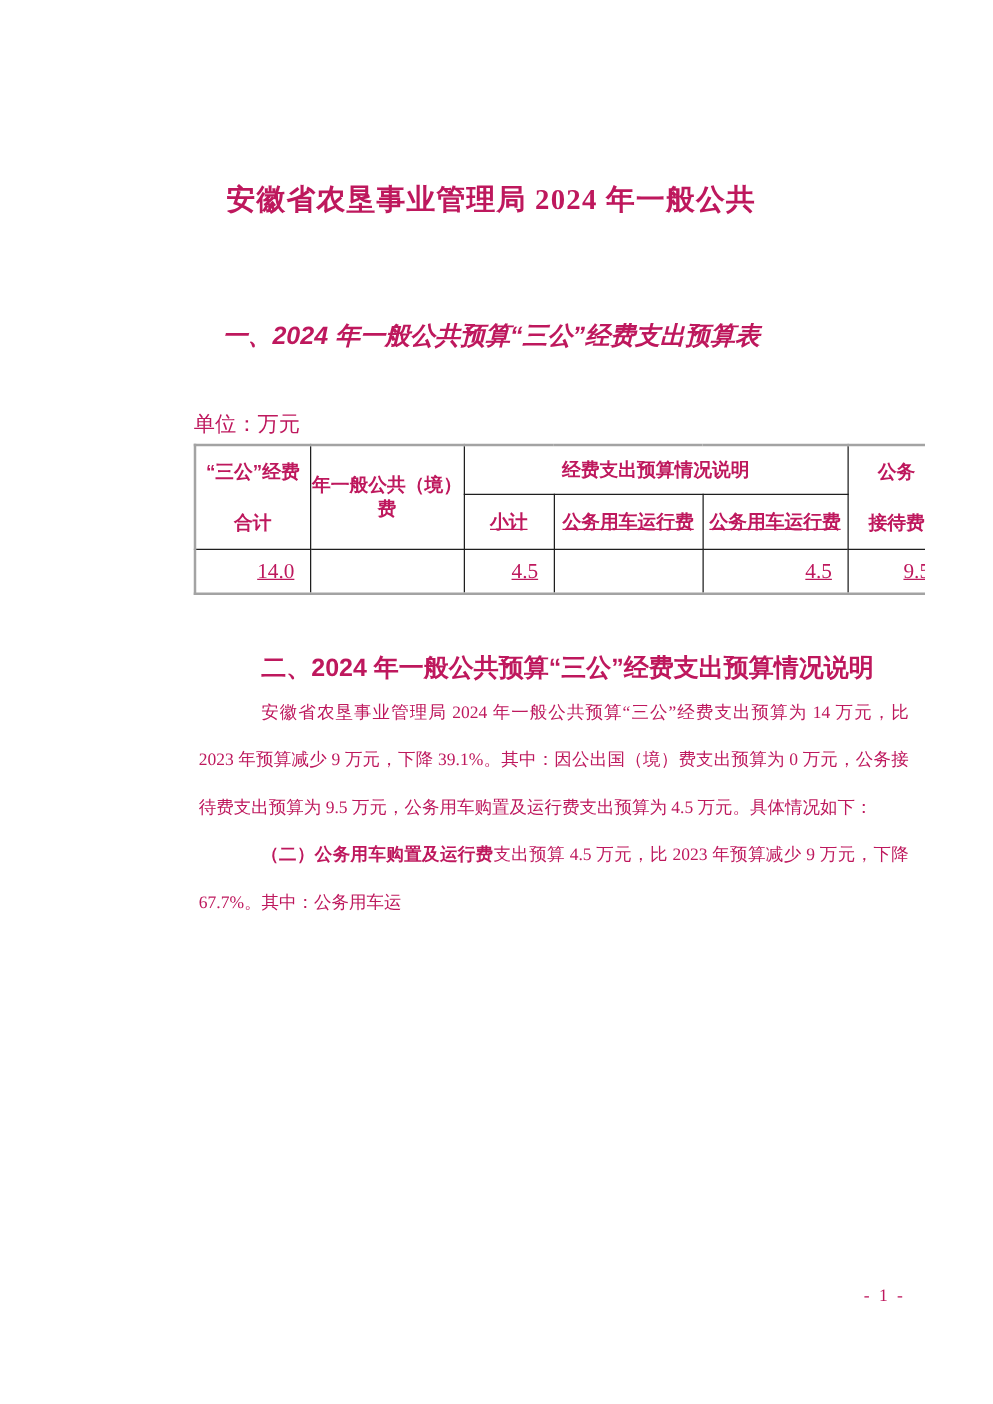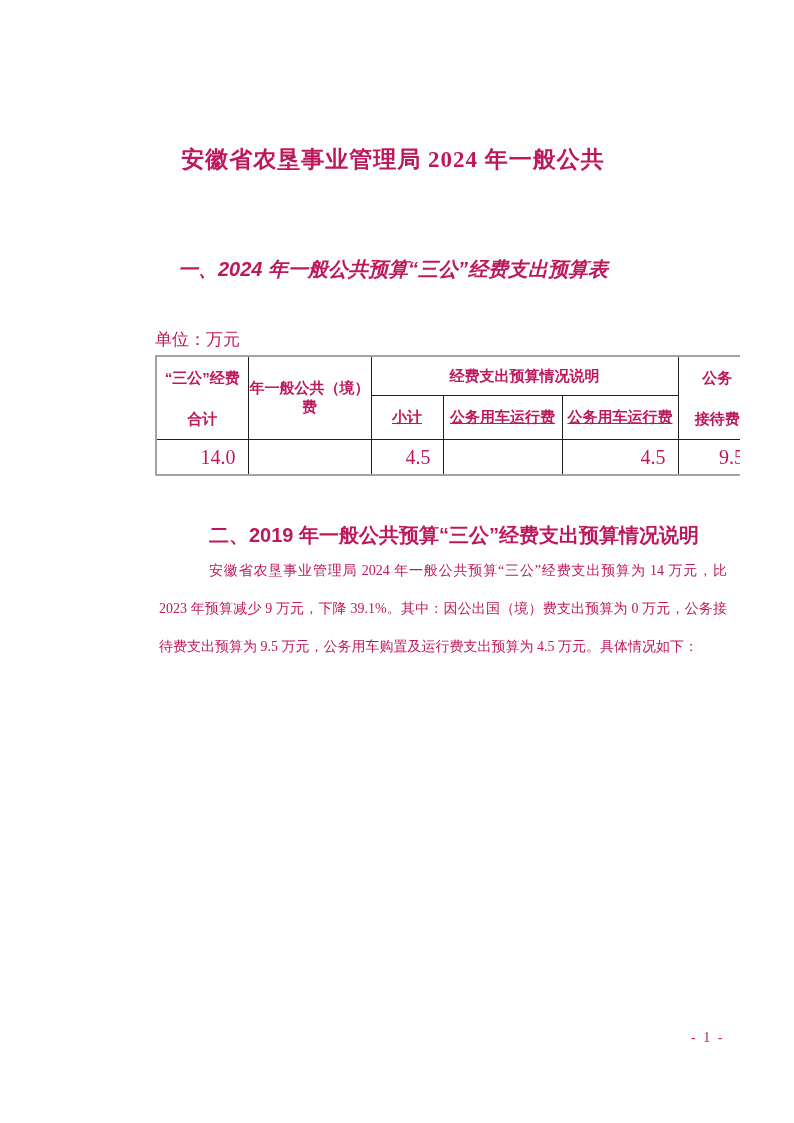--- a/index.html
+++ b/index.html
@@ -73,23 +73,24 @@
     font-weight: bold;
     font-size: 15px;
   }
   tr.hrow1 { height: 39px; }
   tr.hrow2 { height: 43px; text-decoration: underline; }
   td.two-line div { line-height: 41px; }
   tr.drow td {
     height: 34px;
     text-align: right;
     padding-right: 12px;
-    font-size: 20px;
+    font-size: 17px;
     font-family: "Liberation Serif", "DejaVu Serif", serif;
     font-weight: normal;
+    text-decoration: underline;
   }
 
   
   .body-text {
     margin-left: 113px;
     width: 568px;
     margin-top: 2px;
     font-size: 14px;
     line-height: 38px;
     text-align: justify;
@@ -151,21 +152,22 @@
           <td></td>
           <td>4.5</td>
           <td></td>
           <td>4.5</td>
           <td>9.5</td>
         </tr>
       </tbody>
     </table>
   </div>
 
-  <div class="sec-heading sec2">二、2019 年一般公共预算“三公”经费支出预算情况说明</div>
+  <div class="sec-heading sec2">二、2024 年一般公共预算“三公”经费支出预算情况说明</div>
 
   <div class="body-text">
     <p>安徽省农垦事业管理局 2024 年一般公共预算“三公”经费支出预算为 14 万元，比 2023 年预算减少 9 万元，下降 39.1%。其中：因公出国（境）费支出预算为 0 万元，公务接待费支出预算为 9.5 万元，公务用车购置及运行费支出预算为 4.5 万元。具体情况如下：</p>
+    <p><span class="lead">（二）公务用车购置及运行费</span><span>支出预算 4.5 万元，比 2023 年预算减少 9 万元，下降 67.7%。其中：公务用车运</span></p>
   </div>
 
   <div class="page-number">- 1 -</div>
 
 </div>
 
 </body></html>

